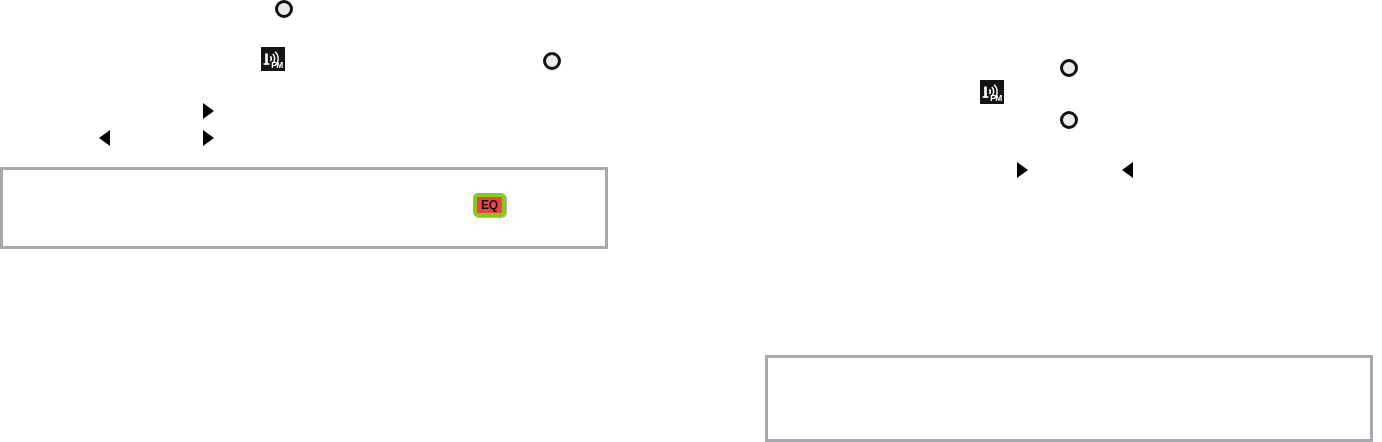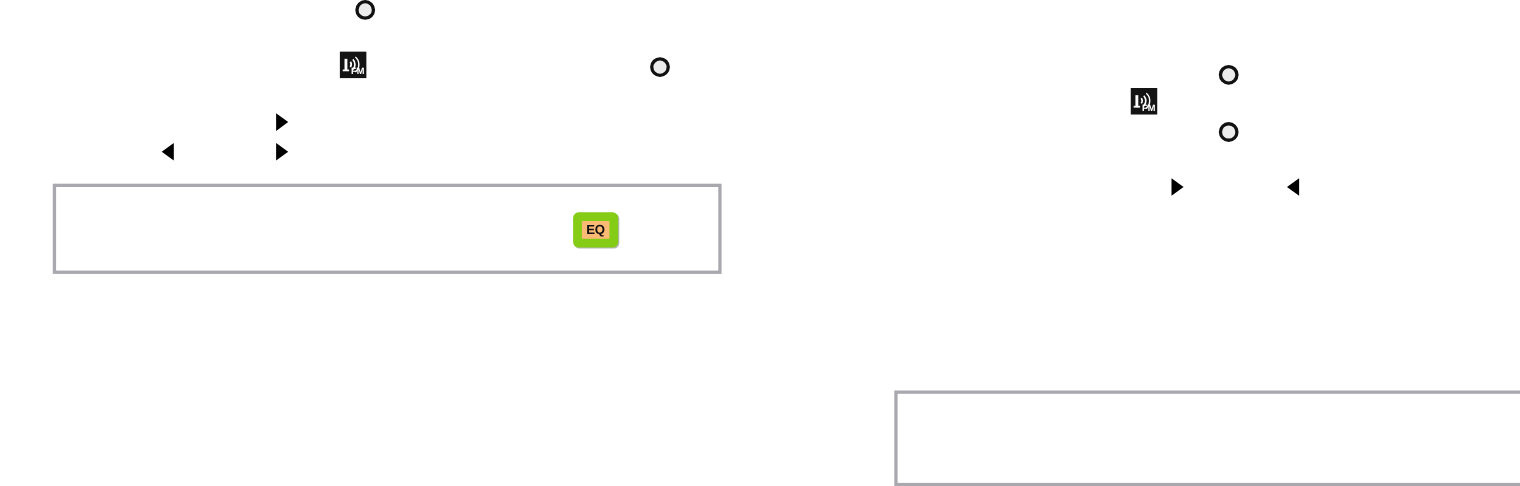--- a/index.html
+++ b/index.html
@@ -14,21 +14,20 @@
     position: relative;
     overflow: hidden;
     font-family: "Liberation Sans", sans-serif;
     -webkit-font-smoothing: antialiased;
   }
 
   .panel {
     position: absolute;
     top: 0;
     height: 411px;
-    margin-left: 48px;
   }
   .panel-left  { left: 0;    width: 691px; }
   .panel-right { left: 691px; width: 691px; }
 
   
   .glyph {
     position: absolute;
     display: block;
   }
 
@@ -57,23 +56,23 @@
     width: 24px;
     height: 24px;
     background: #141414;
     display: block;
   }
   .fm-badge svg { display: block; }
 
   
   .eq-badge {
     box-sizing: border-box;
-    border: 8px solid #84cc16;
+    border: 4px solid #84cc16;
     border-radius: 5px;
-    background: #fdba74;
+    background: #ef4444;
     color: #111111;
     font-family: "Liberation Sans", sans-serif;
     font-size: 12px;
     font-weight: bold;
     line-height: 14px;
     letter-spacing: -0.3px;
     text-align: center;
     padding: 1px 4px 1px 4px;
     box-shadow: 1px 1px 0 rgba(120,120,125,0.55);
   }

